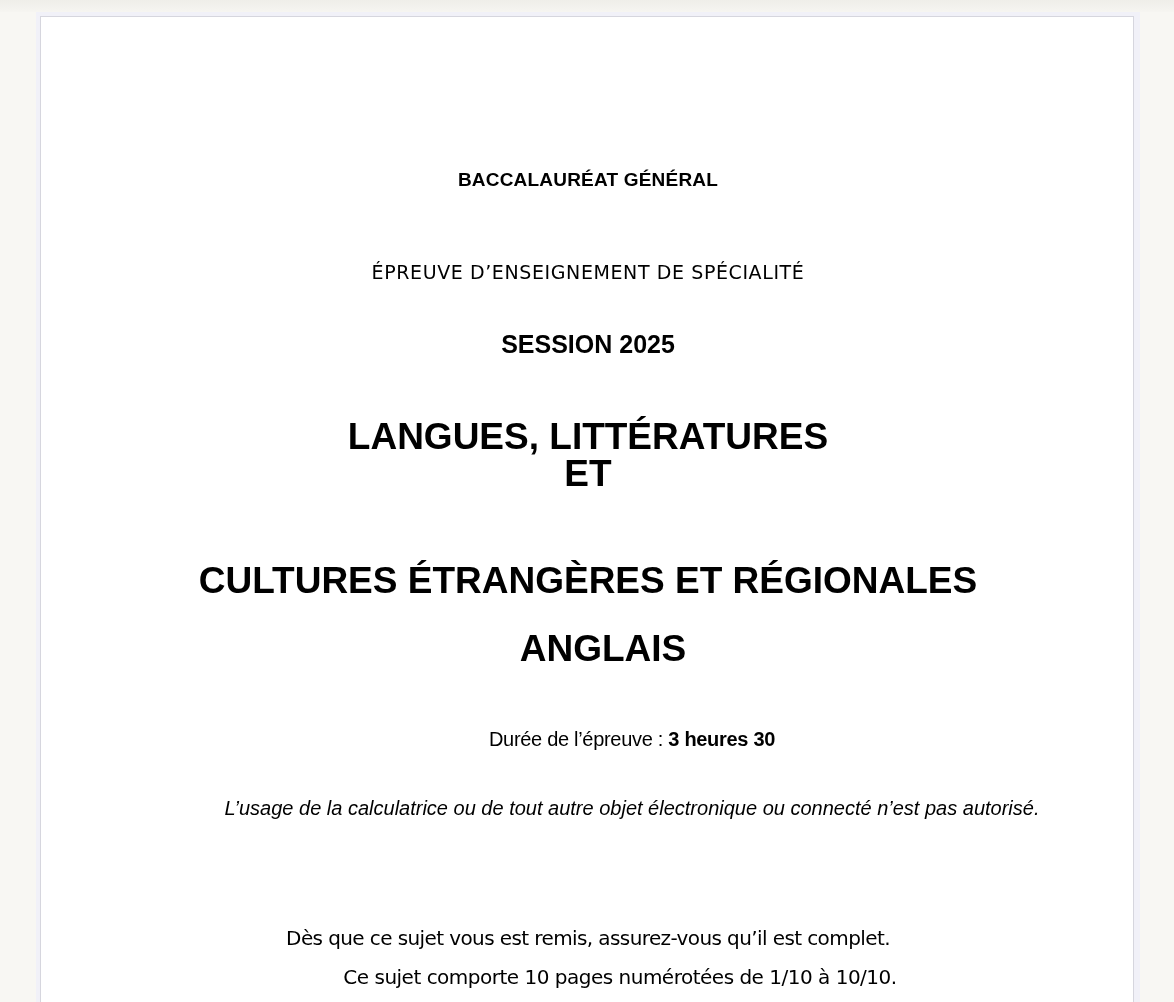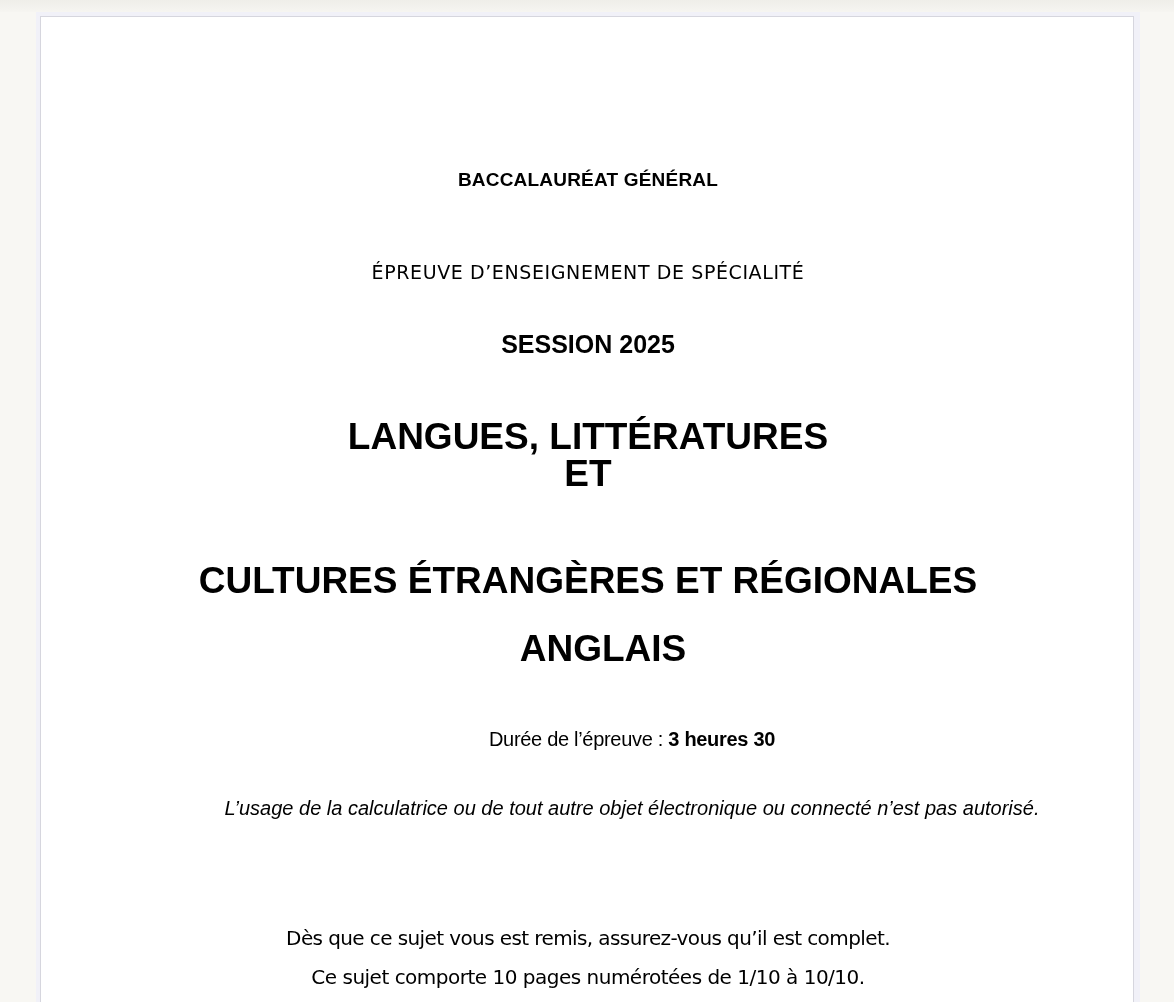--- a/index.html
+++ b/index.html
@@ -57,21 +57,21 @@
     .l-session { top: 313px; font-size: 25px; }
     .l-title1 { top: 399px; font-size: 37px; }
     .l-title2 { top: 436px; font-size: 37px; }
     .l-title3 { top: 521px; font-size: 37px; margin-top: 22px; }
     .l-anglais { top: 611px; font-size: 37px; padding-left: 15px; }
     .l-duree { top: 711px; font-size: 20px; letter-spacing: -0.3px; }
     .l-duree b { font-weight: bold; }
     .l-dico { top: 788px; font-size: 20px; }
     .l-calc { top: 780px; font-size: 20px; }
     .l-remis { top: 909px; font-size: 20px; letter-spacing: -0.6px; }
-    .l-pages { top: 948px; font-size: 20px; letter-spacing: -0.5px; }
+    .l-pages { top: 948px; font-size: 20px; letter-spacing: -0.5px; margin-left: 32px; }
   </style>
 </head>
 <body>
 
 <div class="topbar"></div>
 <div class="page-halo"></div>
 
 <div class="page">
   <div class="line sans-bold l-bac">BACCALAURÉAT GÉNÉRAL</div>
   <div class="line dejavu l-epreuve">ÉPREUVE D’ENSEIGNEMENT DE SPÉCIALITÉ</div>

